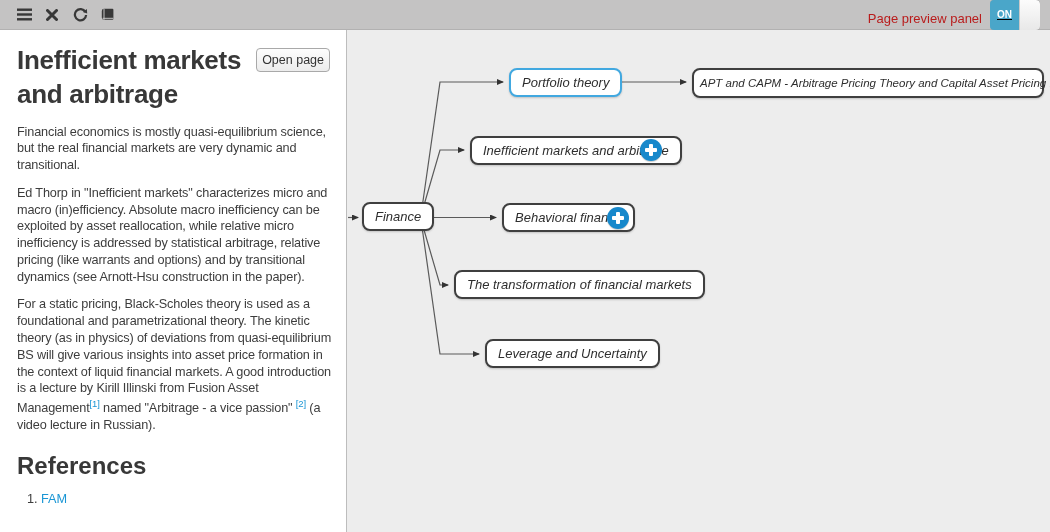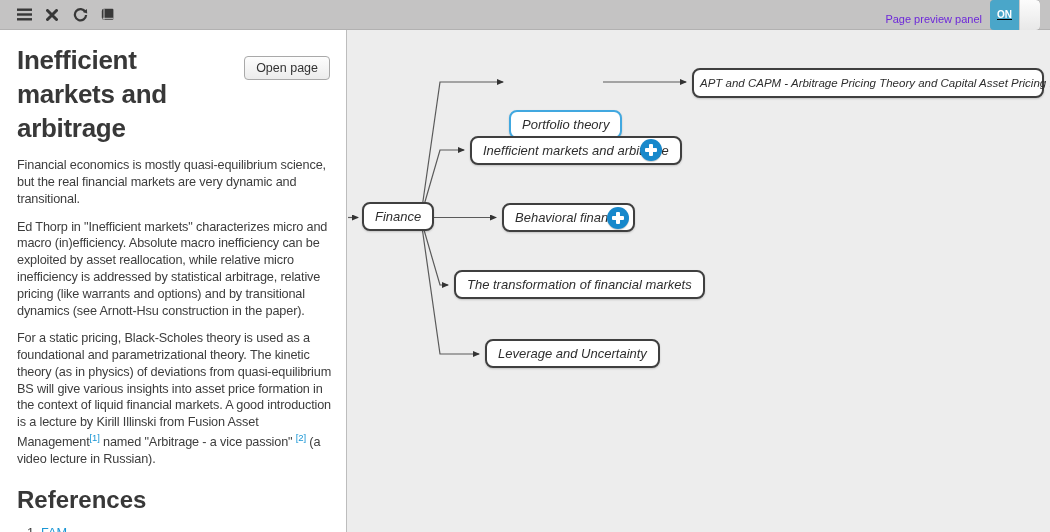--- a/index.html
+++ b/index.html
@@ -8,33 +8,33 @@
   .app { width: 1050px; height: 532px; position: relative; background: #ededed; }
 
   
   .toolbar { position: absolute; top: 0; left: 0; width: 1050px; height: 30px;
     background: #c4c3c3; display: flex; align-items: center; padding: 0 10px;
     border-bottom: 1px solid #b2b1b1; }
   .tb-btn { width: 28px; height: 22px; display: flex; align-items: center;
     justify-content: center; cursor: pointer; }
   .tb-btn svg { display: block; }
   .tb-right { margin-left: auto; display: flex; align-items: center; gap: 8px; }
-  .tb-label { font-size: 11px; color: #6d28d9; margin-top: 8px; }
+  .tb-label { font-size: 13px; color: #b91c1c; margin-top: 8px; }
   .toggle { width: 50px; height: 30px; border-radius: 4px; overflow: hidden;
     display: flex; cursor: pointer; box-shadow: inset 0 1px 2px rgba(0,0,0,.25); text-decoration: underline; }
   .toggle-on { flex: 1 1 auto; background: #4aa6c9; color: #fff; font-size: 10px;
     font-weight: bold; display: flex; align-items: center; justify-content: center; }
   .toggle-knob { width: 21px; background: linear-gradient(#fcfcfc,#e8e8e8);
     border-left: 1px solid #c9c9c9; border-radius: 0 4px 4px 0; }
 
   
   .left-panel { position: absolute; top: 30px; left: 0; width: 347px; height: 502px;
     background: #fff; border-right: 1px solid #bdbdbd; padding: 14px 14px 0 17px;
     overflow: hidden; color: #3d3d3d; }
-  .open-btn { float: right; margin: 12px 2px 6px 10px; padding: 4px 11px;
+  .open-btn { float: right; margin: 4px 2px 6px 10px; padding: 4px 5px;
     font-size: 12.5px; color: #333; background: linear-gradient(#fdfdfd,#ececec);
     border: 1px solid #a9a9a9; border-radius: 4px; cursor: pointer;
     font-family: "Liberation Sans", sans-serif; }
   .article-title { font-size: 26px; line-height: 1.3; font-weight: bold;
     color: #383838; letter-spacing: -0.3px; margin-bottom: 12px; }
   .article p { font-size: 12.7px; line-height: 1.32; letter-spacing: -0.15px;
     margin-bottom: 11px; }
   .article b { font-weight: normal; }
   .article sup a { color: #1a96d5; text-decoration: none; font-size: 9.5px; }
   .refs-heading { font-size: 24px; font-weight: bold; color: #383838;
@@ -44,21 +44,21 @@
   .refs-list a { color: #1a96d5; text-decoration: none; cursor: pointer; }
 
   
   .map-panel { position: absolute; top: 30px; left: 348px; width: 702px;
     height: 502px; background: #ededed; }
   .edges { position: absolute; top: 0; left: 0; }
   .node { position: absolute; background: #fff; border: 2px solid #3f3f3f;
     border-radius: 8px; padding: 5px 11px; font-size: 13px; font-style: italic;
     color: #2e2e2e; white-space: nowrap; cursor: pointer;
     box-shadow: 0 1px 2px rgba(0,0,0,.18); }
-  .node.highlight { border-color: #41a8e0; margin-top: 42px; }
+  .node.highlight { border-color: #41a8e0; }
   #node-finance        { left: 14px;  top: 172px; }
   #node-portfolio      { left: 161px; top: 38px;  }
   #node-apt            { left: 344px; top: 38px;  right: 6px; font-size: 11.5px;
                          text-align: center; padding: 7px 6px; }
   #node-inefficient    { left: 122px; top: 106px; }
   #node-behavioral     { left: 154px; top: 173px; }
   #node-transformation { left: 106px; top: 240px; }
   #node-leverage       { left: 137px; top: 309px; }
   .plus-btn { position: absolute; width: 22px; height: 22px; border-radius: 50%;
     background: #1788cb; cursor: pointer; display: flex; align-items: center;

